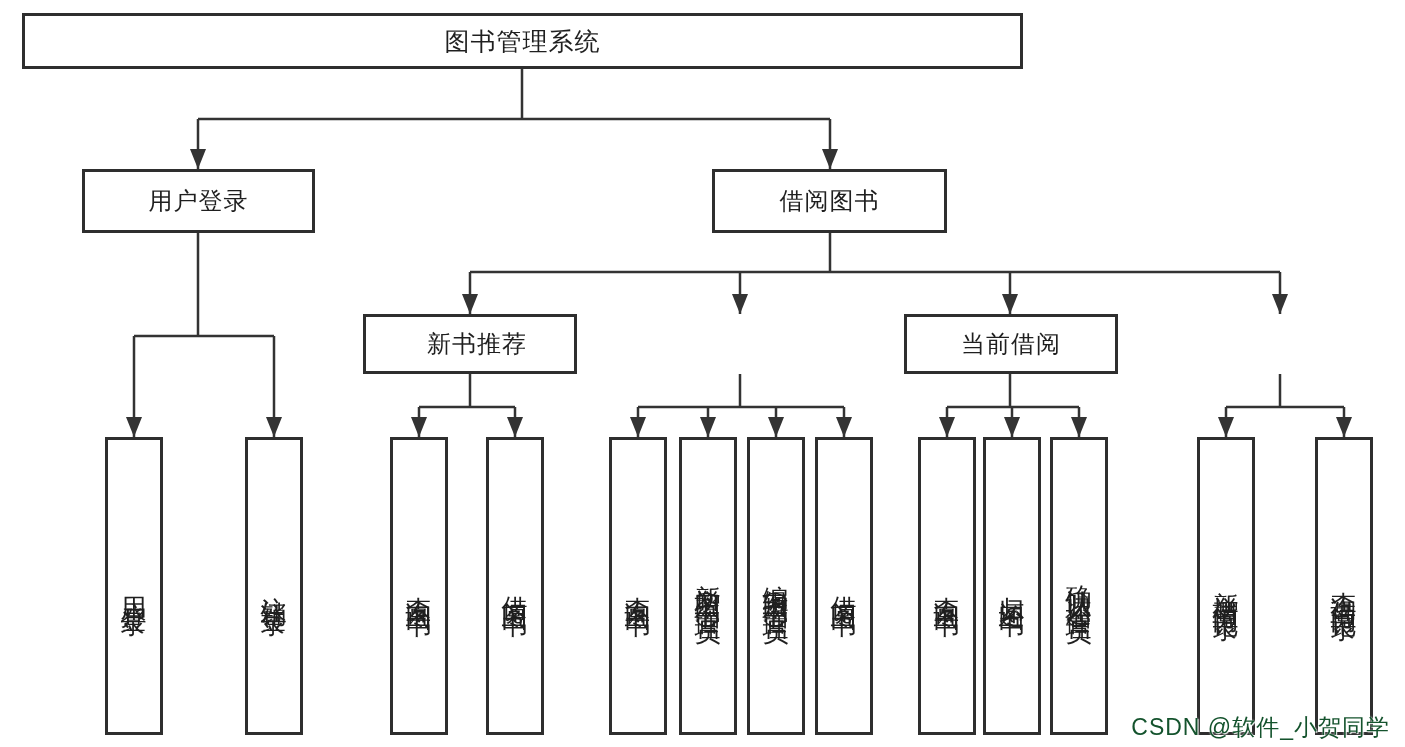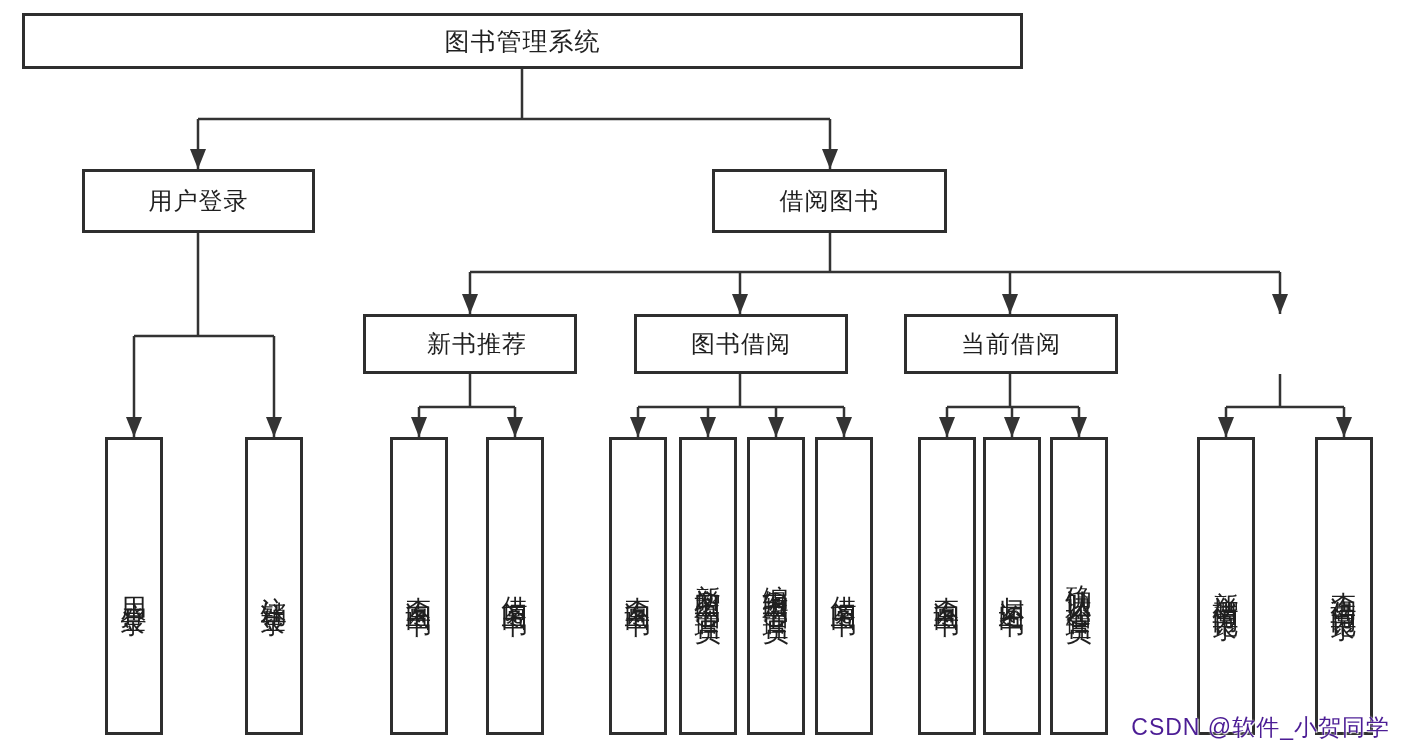--- a/index.html
+++ b/index.html
@@ -52,21 +52,21 @@
     font-size: 26px;
     letter-spacing: 5px;
     line-height: 1;
     max-height: 290px;
   }
   .watermark {
     position: absolute;
     right: 6px;
     bottom: 4px;
     font-size: 23px;
-    color: #4c1d95;
+    color: #14532d;
     text-shadow: 0 0 2px #ffffff, 1px 1px 1px #ffffff;
     letter-spacing: 1px;
     z-index: 5;
     white-space: nowrap;
   }
 </style>
 </head>
 <body>
 
 <div id="stage">
@@ -120,23 +120,20 @@
   <div class="box l2a">
     <span class="h-label">用户登录</span>
   </div>
   <div class="box l2b">
     <span class="h-label">借阅图书</span>
   </div>
 
   <div class="box l3 l3a">
     <span class="h-label">新书推荐</span>
   </div>
-  <div class="box l3 l3b">
-    <span class="h-label">图书借阅</span>
-  </div>
   <div class="box l3 l3c">
     <span class="h-label">当前借阅</span>
   </div>
 
   <div class="box leaf" style="left:105px">
     <span class="v-label">用户登录</span>
   </div>
   <div class="box leaf" style="left:245px">
     <span class="v-label">注销登录</span>
   </div>

